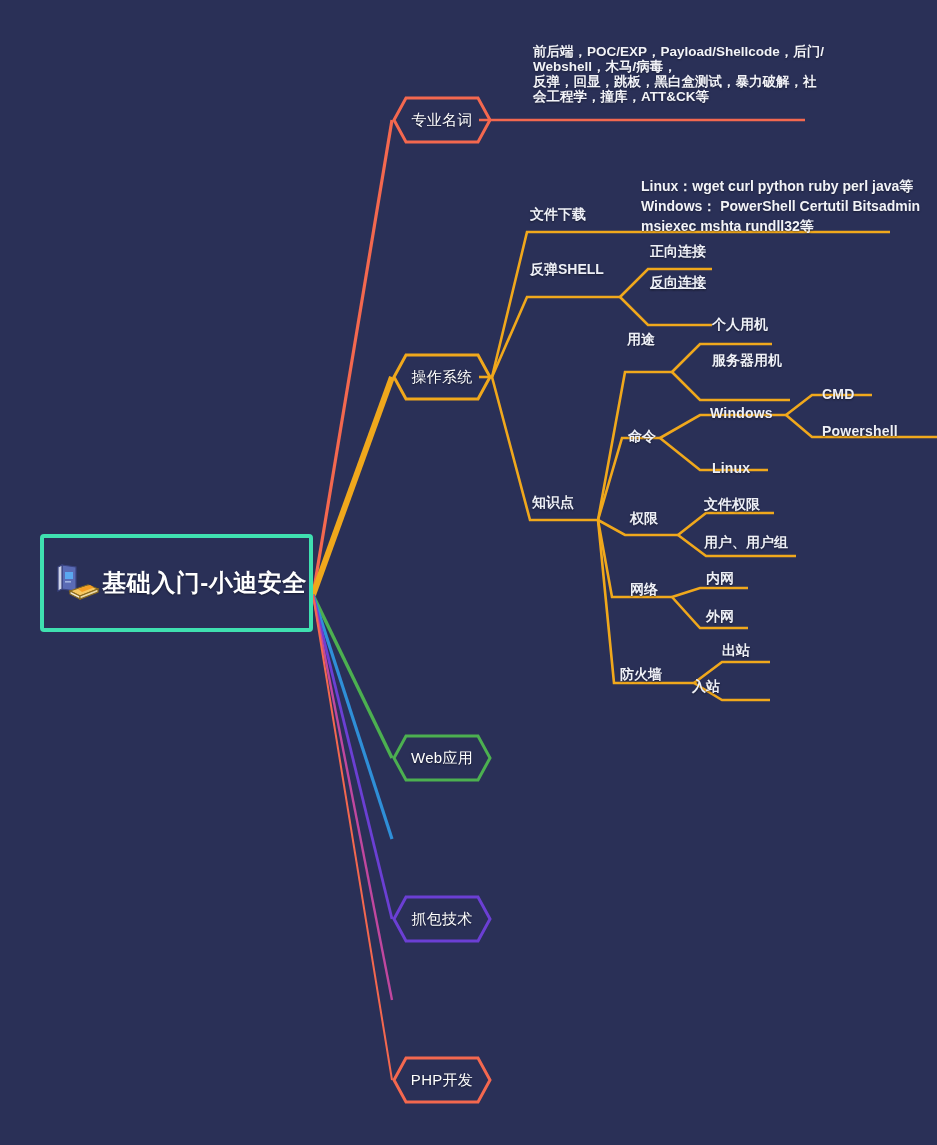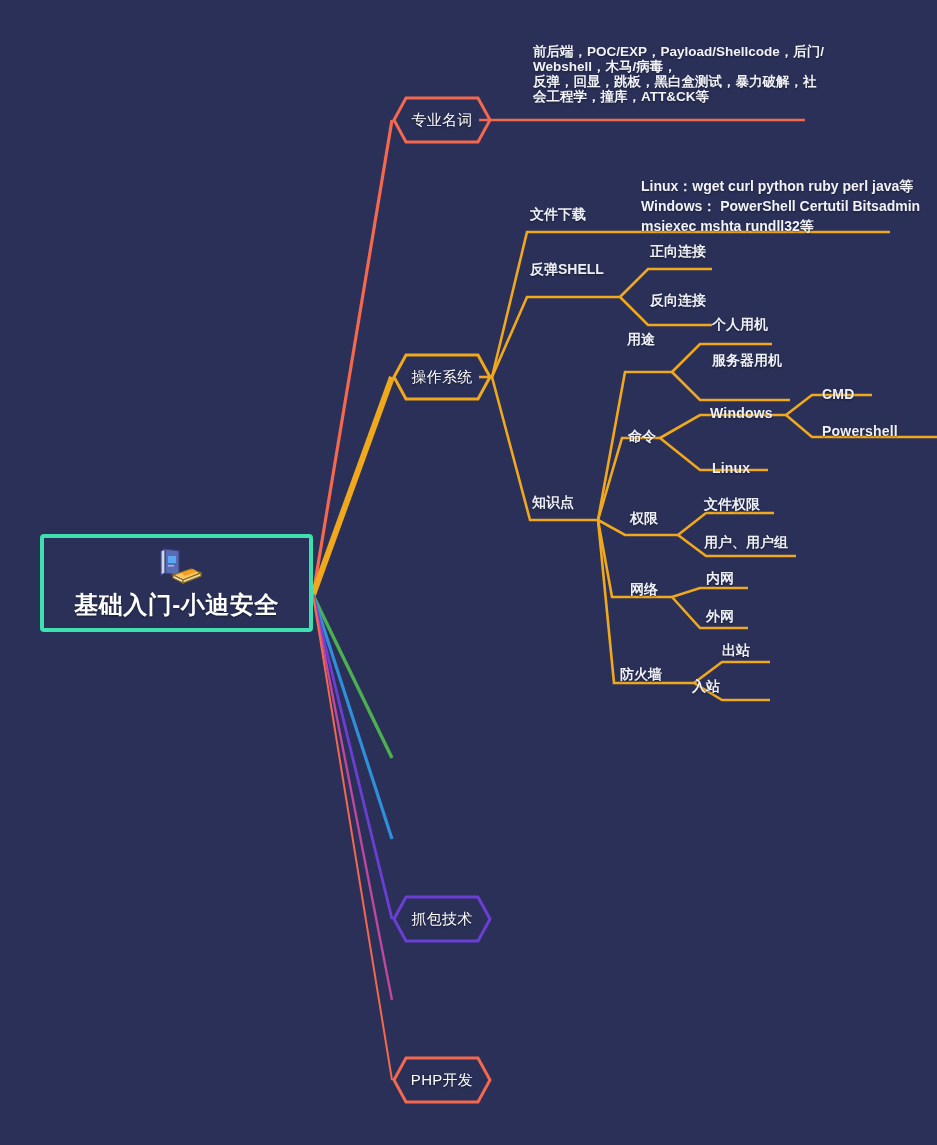--- a/index.html
+++ b/index.html
@@ -26,21 +26,21 @@
   
   .root-node {
     position: absolute;
     left: 40px; top: 534px;
     width: 273px; height: 98px;
     box-sizing: border-box;
     border: 4px solid #3fe0b0;
     border-radius: 4px;
     background: #2a3057;
     display: flex;
-    flex-direction: column;
+    flex-direction: row;
     align-items: center;
     justify-content: center;
     z-index: 5;
   }
   .root-icon { width: 56px; height: 42px; margin-bottom: 2px; }
   .root-label {
     color: #ffffff;
     font-size: 24px;
     font-weight: bold;
     letter-spacing: 0.5px;
@@ -185,20 +185,26 @@
     <div class="hex-label">专业名词</div>
   </div>
 
   <div class="hex" style="left:392px; top:353px;">
     <svg viewBox="0 0 100 48" preserveAspectRatio="none">
       <polygon points="14,2 86,2 98,24 86,46 14,46 2,24" fill="none" stroke="#f0a81c" stroke-width="3"></polygon>
     </svg>
     <div class="hex-label">操作系统</div>
   </div>
 
+  <div class="hex" style="left:392px; top:734px;">
+    <svg viewBox="0 0 100 48" preserveAspectRatio="none">
+      <polygon points="14,2 86,2 98,24 86,46 14,46 2,24" fill="none" stroke="#4cb050" stroke-width="3"></polygon>
+    </svg>
+    <div class="hex-label">Web应用</div>
+  </div>
 
 
   <div class="hex" style="left:392px; top:895px;">
     <svg viewBox="0 0 100 48" preserveAspectRatio="none">
       <polygon points="14,2 86,2 98,24 86,46 14,46 2,24" fill="none" stroke="#6b3fd4" stroke-width="3"></polygon>
     </svg>
     <div class="hex-label">抓包技术</div>
   </div>
 
 
@@ -217,21 +223,21 @@
   <div class="note n2" style="left:641px; top:176px; width:290px;">Linux：wget curl python ruby perl java等
 Windows： PowerShell Certutil Bitsadmin
 msiexec mshta rundll32等</div>
 
   <div class="tlabel cn" style="left:530px; top:206px;">文件下载</div>
 
   <div class="tlabel cn" style="left:530px; top:261px;">反弹SHELL</div>
 
   <div class="tlabel cn" style="left:650px; top:243px;">正向连接</div>
 
-  <div class="tlabel cn" style="left:650px; top:292px;">反向连接</div>
+  <div class="tlabel cn" style="left:650px; top:274px;text-decoration:underline;">反向连接</div>
 
   <div class="tlabel cn" style="left:532px; top:494px;">知识点</div>
 
   <div class="tlabel cn" style="left:627px; top:331px;">用途</div>
 
   <div class="tlabel cn" style="left:712px; top:316px;">个人用机</div>
 
   <div class="tlabel cn" style="left:712px; top:352px;">服务器用机</div>
 
   <div class="tlabel cn" style="left:628px; top:428px;">命令</div>

